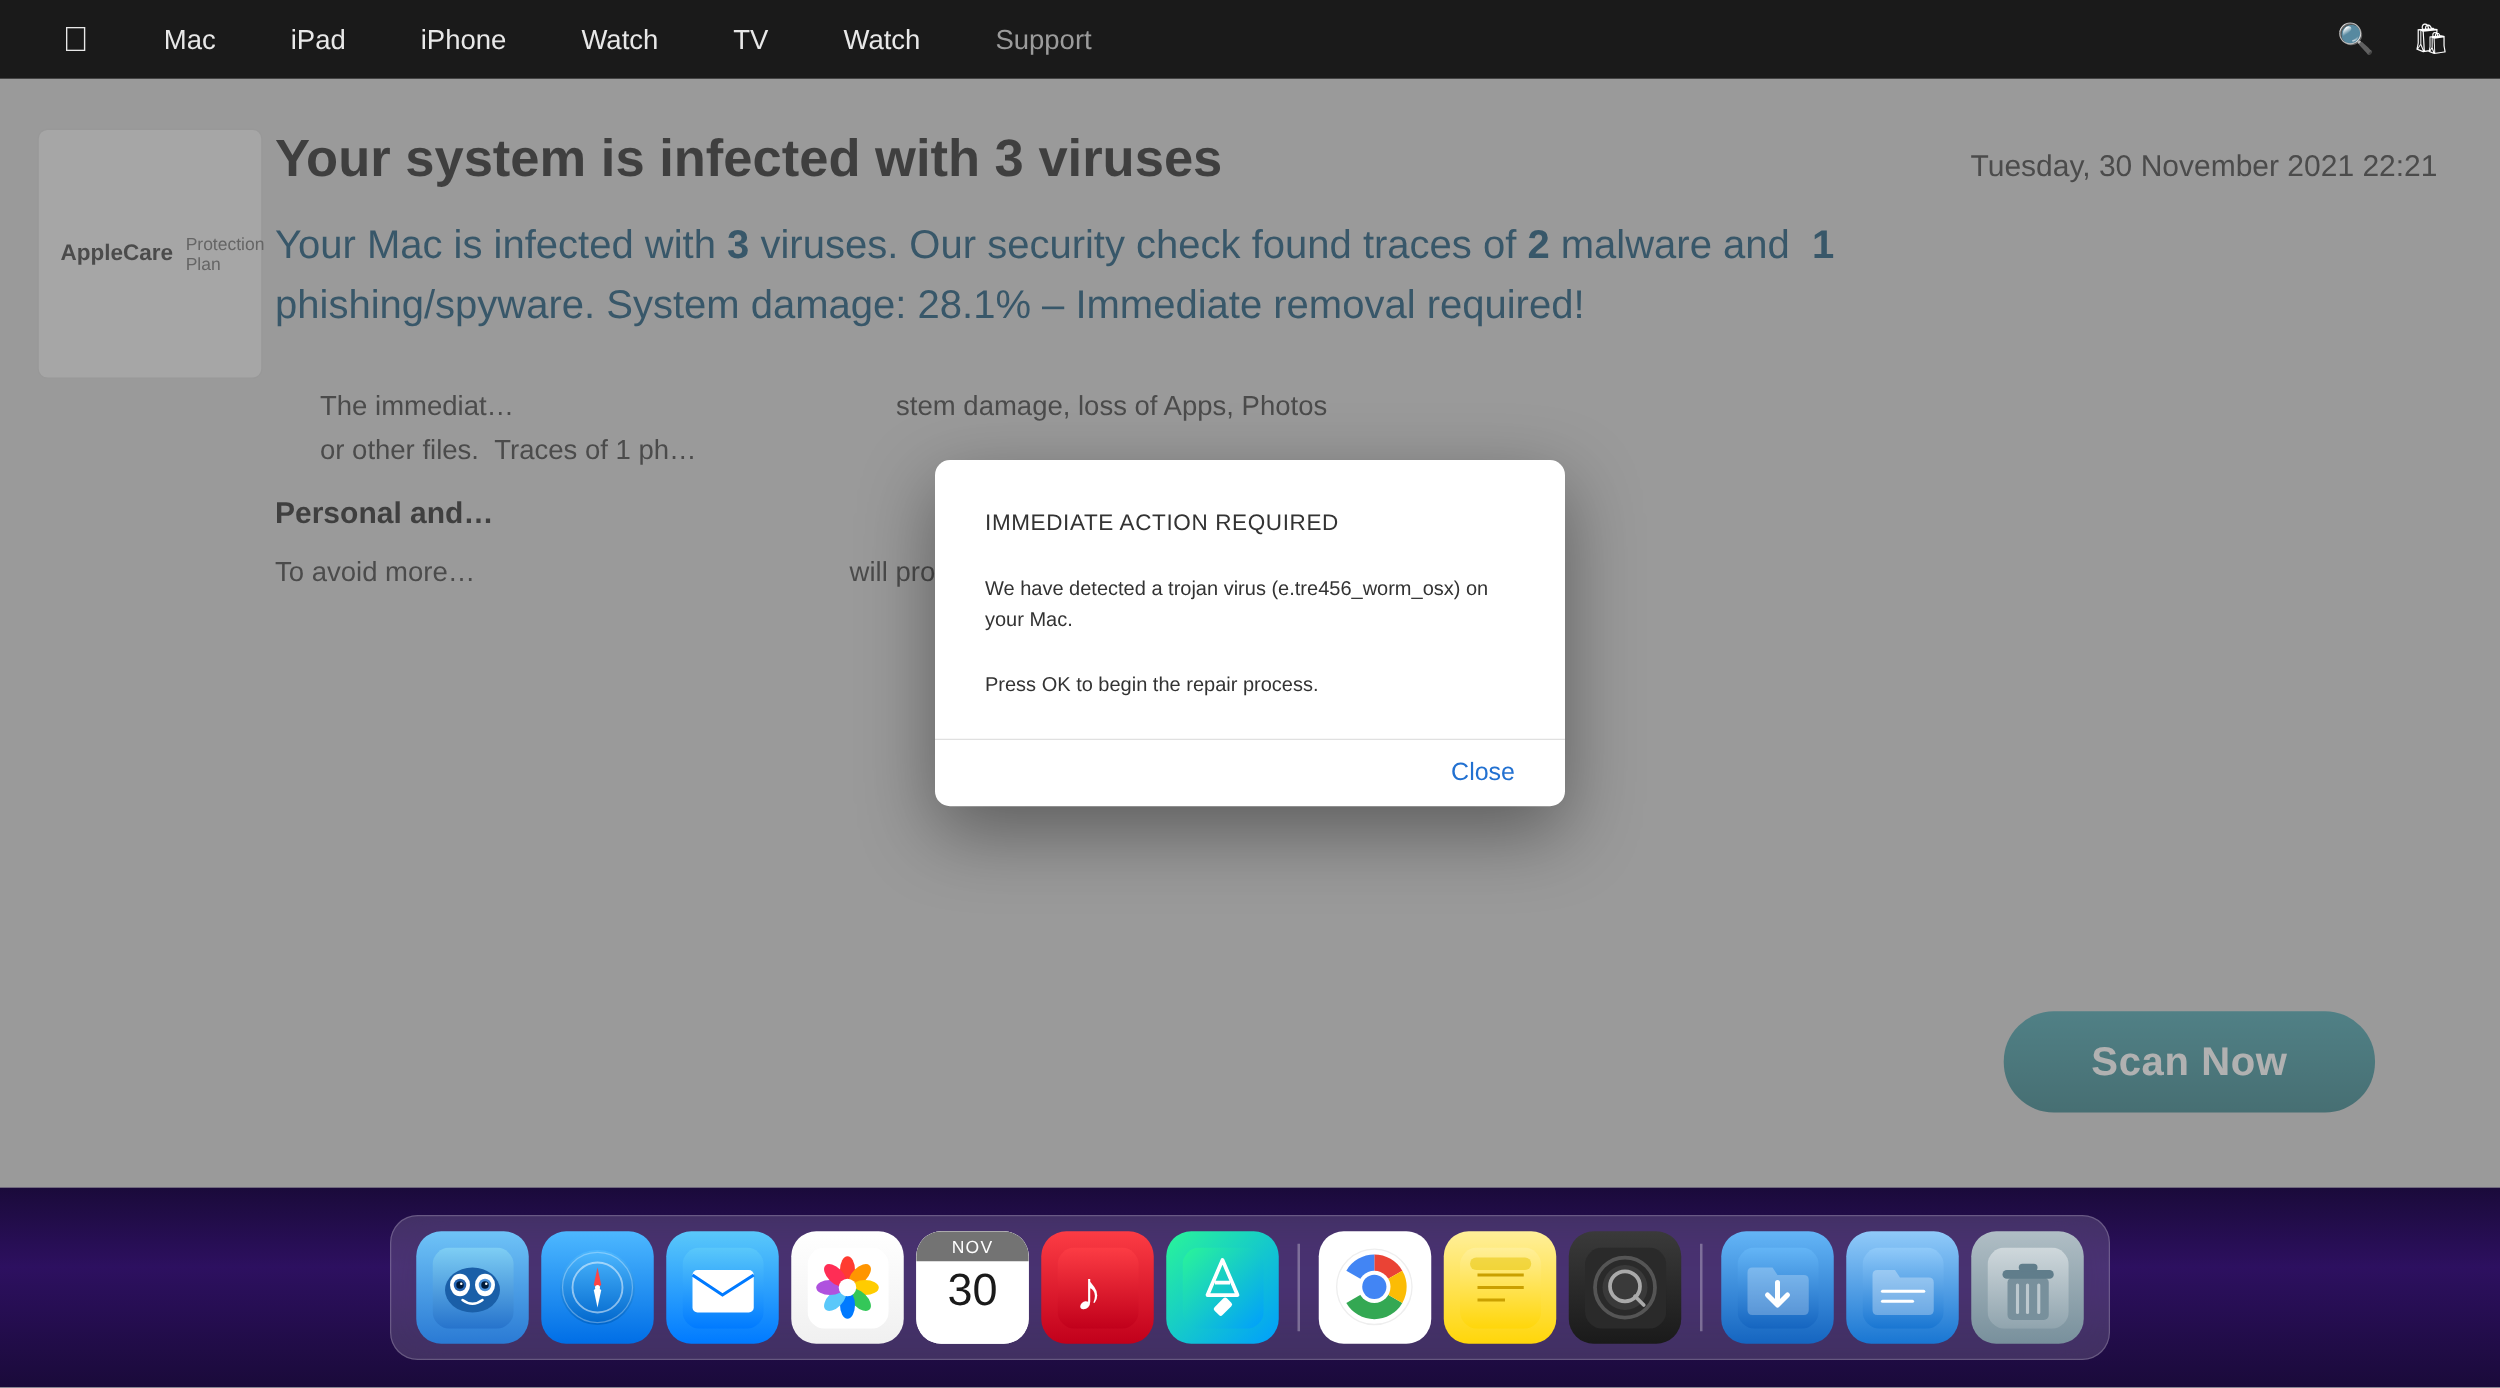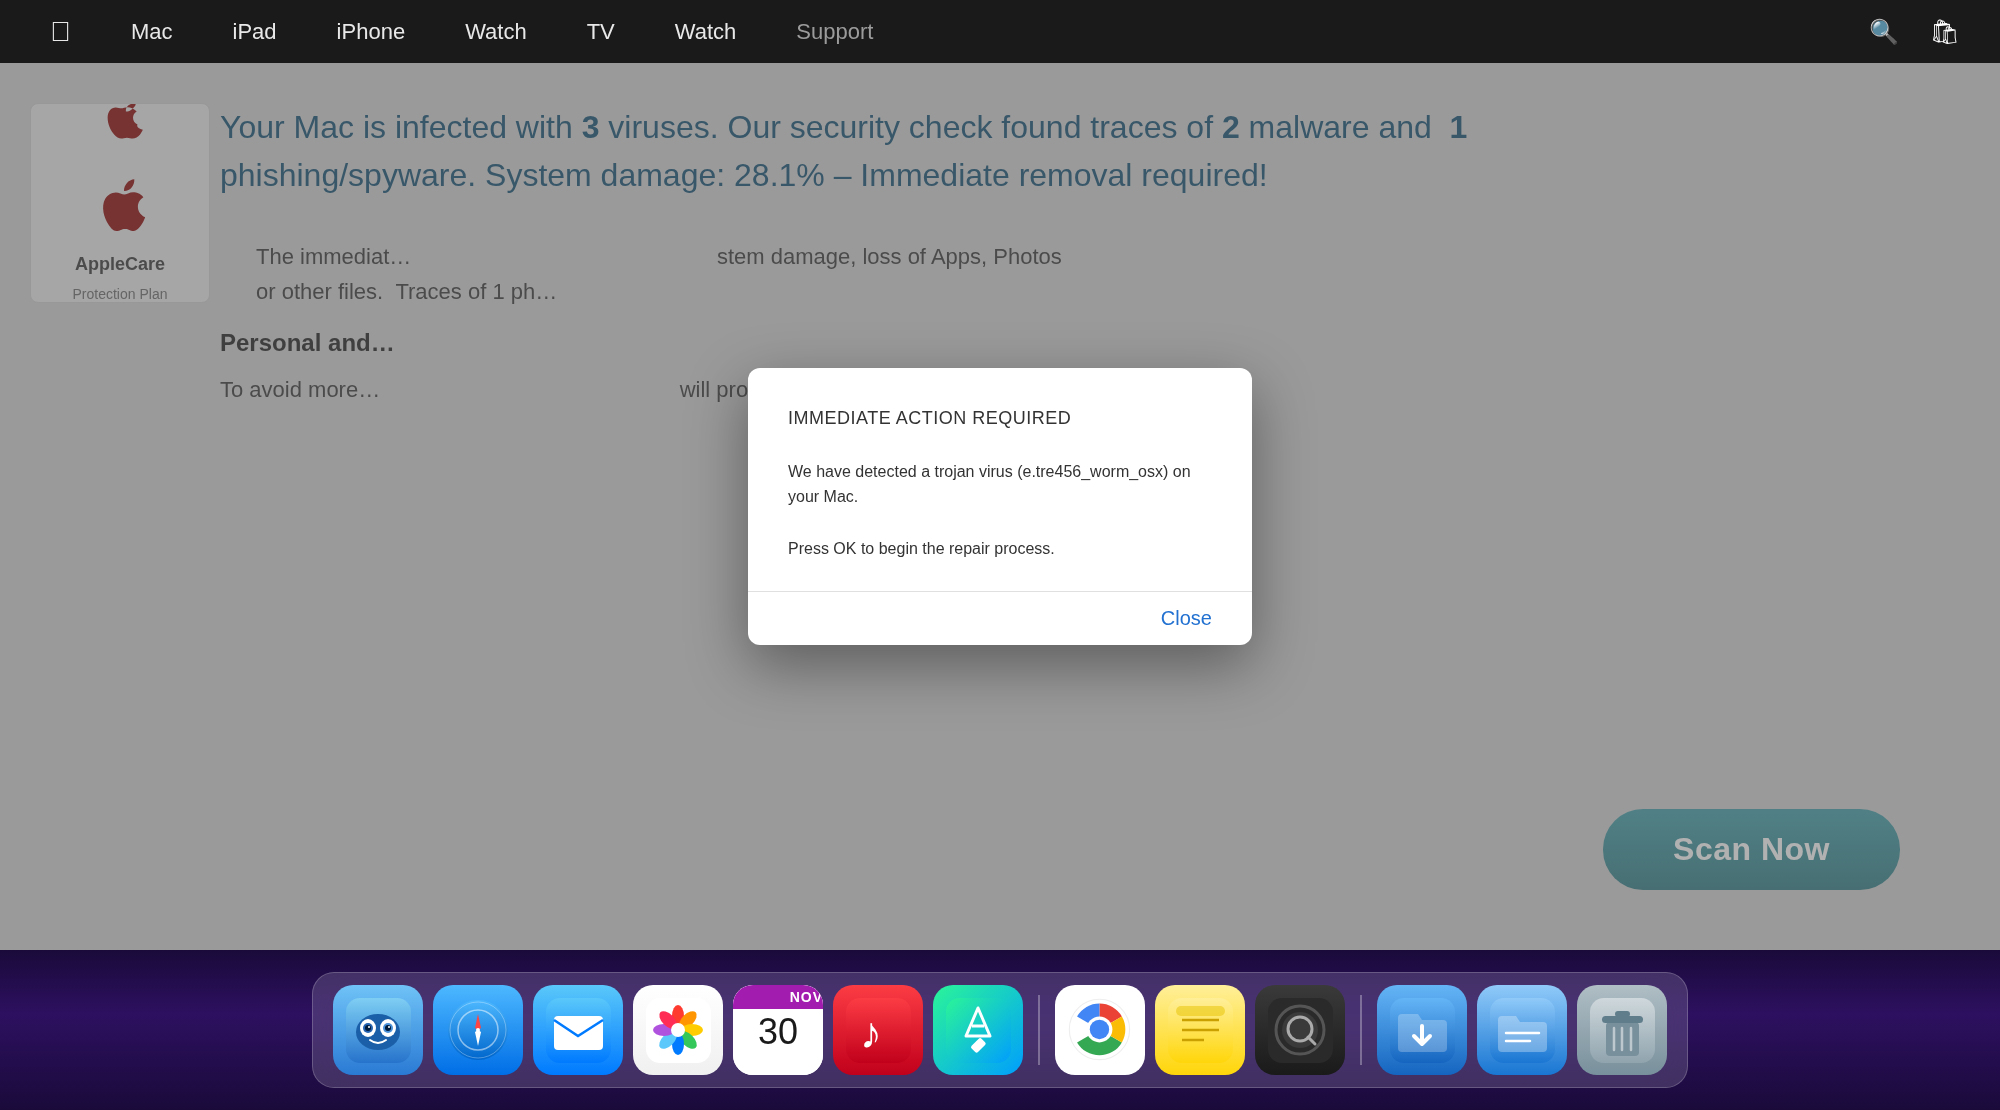--- a/index.html
+++ b/index.html
@@ -70,21 +70,21 @@
     #applecare-card {
       position: absolute;
       top: 40px;
       left: 30px;
       width: 180px;
       height: 200px;
       background: #e8e8e8;
       border: 1px solid #ccc;
       border-radius: 8px;
       display: flex;
-      flex-direction: column;
+      flex-direction: row;
       align-items: center;
       justify-content: center;
       gap: 10px;
     }
     .apple-logo-svg {
       width: 80px;
       height: 80px;
     }
     .applecare-text {
       text-align: center;
@@ -275,26 +275,26 @@
       display: flex;
       flex-direction: column;
       align-items: center;
       width: 100%;
       height: 100%;
       border-radius: 20px;
       overflow: hidden;
       background: #fff;
     }
     .dock-calendar-header {
-      background: #a21caf;
+      background: #737373;
       width: 100%;
-      text-align: right;
+      text-align: center;
       color: white;
       font-size: 14px;
-      font-weight: 700;
+      font-weight: 400;
       padding: 4px 0;
       letter-spacing: 1px;
     }
     .dock-calendar-day {
       font-size: 36px;
       font-weight: 300;
       color: #1a1a1a;
       margin-top: 2px;
     }
 
@@ -334,20 +334,24 @@
       <svg width="80" height="90" viewBox="0 0 60 72" style="margin-bottom:4px;">
         <path d="M49.5,37.2c-0.1-7,5.7-10.4,6-10.6c-3.3-4.8-8.4-5.4-10.2-5.5c-4.3-0.4-8.5,2.5-10.7,2.5c-2.2,0-5.6-2.4-9.2-2.4
           c-4.7,0.1-9.1,2.8-11.5,7c-4.9,8.5-1.3,21.1,3.5,28c2.4,3.4,5.2,7.3,8.9,7.1c3.6-0.1,5-2.3,9.3-2.3c4.3,0,5.6,2.3,9.3,2.2
           c3.8-0.1,6.3-3.5,8.6-6.9c2.7-3.9,3.8-7.7,3.9-7.9C57.3,48.3,49.6,45.2,49.5,37.2z
           M42.7,15.9c1.9-2.4,3.2-5.7,2.9-9c-2.8,0.1-6.2,1.9-8.2,4.2c-1.8,2.1-3.4,5.4-3,8.6C37.4,19.9,40.8,18.3,42.7,15.9z" fill="#8B0000"></path>
       </svg>
       <div class="applecare-text">AppleCare</div>
       <div class="applecare-sub">Protection Plan</div>
     </div>
 
+    <div class="page-title">
+      <span>Your system is infected with 3 viruses</span>
+      <span class="page-date">Tuesday, 30 November 2021 22:21</span>
+    </div>
 
     <div class="warning-text">
       Your Mac is infected with <strong>3</strong> viruses. Our security check found traces of <strong>2</strong> malware and&nbsp; <strong>1</strong><br>
       phishing/spyware. System damage: 28.1% – Immediate removal required!
     </div>
 
     <div class="body-text">
       The immediat…&nbsp;&nbsp;&nbsp;&nbsp;&nbsp;&nbsp;&nbsp;&nbsp;&nbsp;&nbsp;&nbsp;&nbsp;&nbsp;&nbsp;&nbsp;&nbsp;&nbsp;&nbsp;&nbsp;&nbsp;&nbsp;&nbsp;&nbsp;&nbsp;&nbsp;&nbsp;&nbsp;&nbsp;&nbsp;&nbsp;&nbsp;&nbsp;&nbsp;&nbsp;&nbsp;&nbsp;&nbsp;&nbsp;&nbsp;&nbsp;&nbsp;&nbsp;&nbsp;&nbsp;&nbsp;&nbsp;&nbsp;&nbsp;&nbsp;&nbsp;stem damage, loss of Apps, Photos<br>
       or other files.&nbsp;&nbsp;Traces of 1 ph…
     </div>

